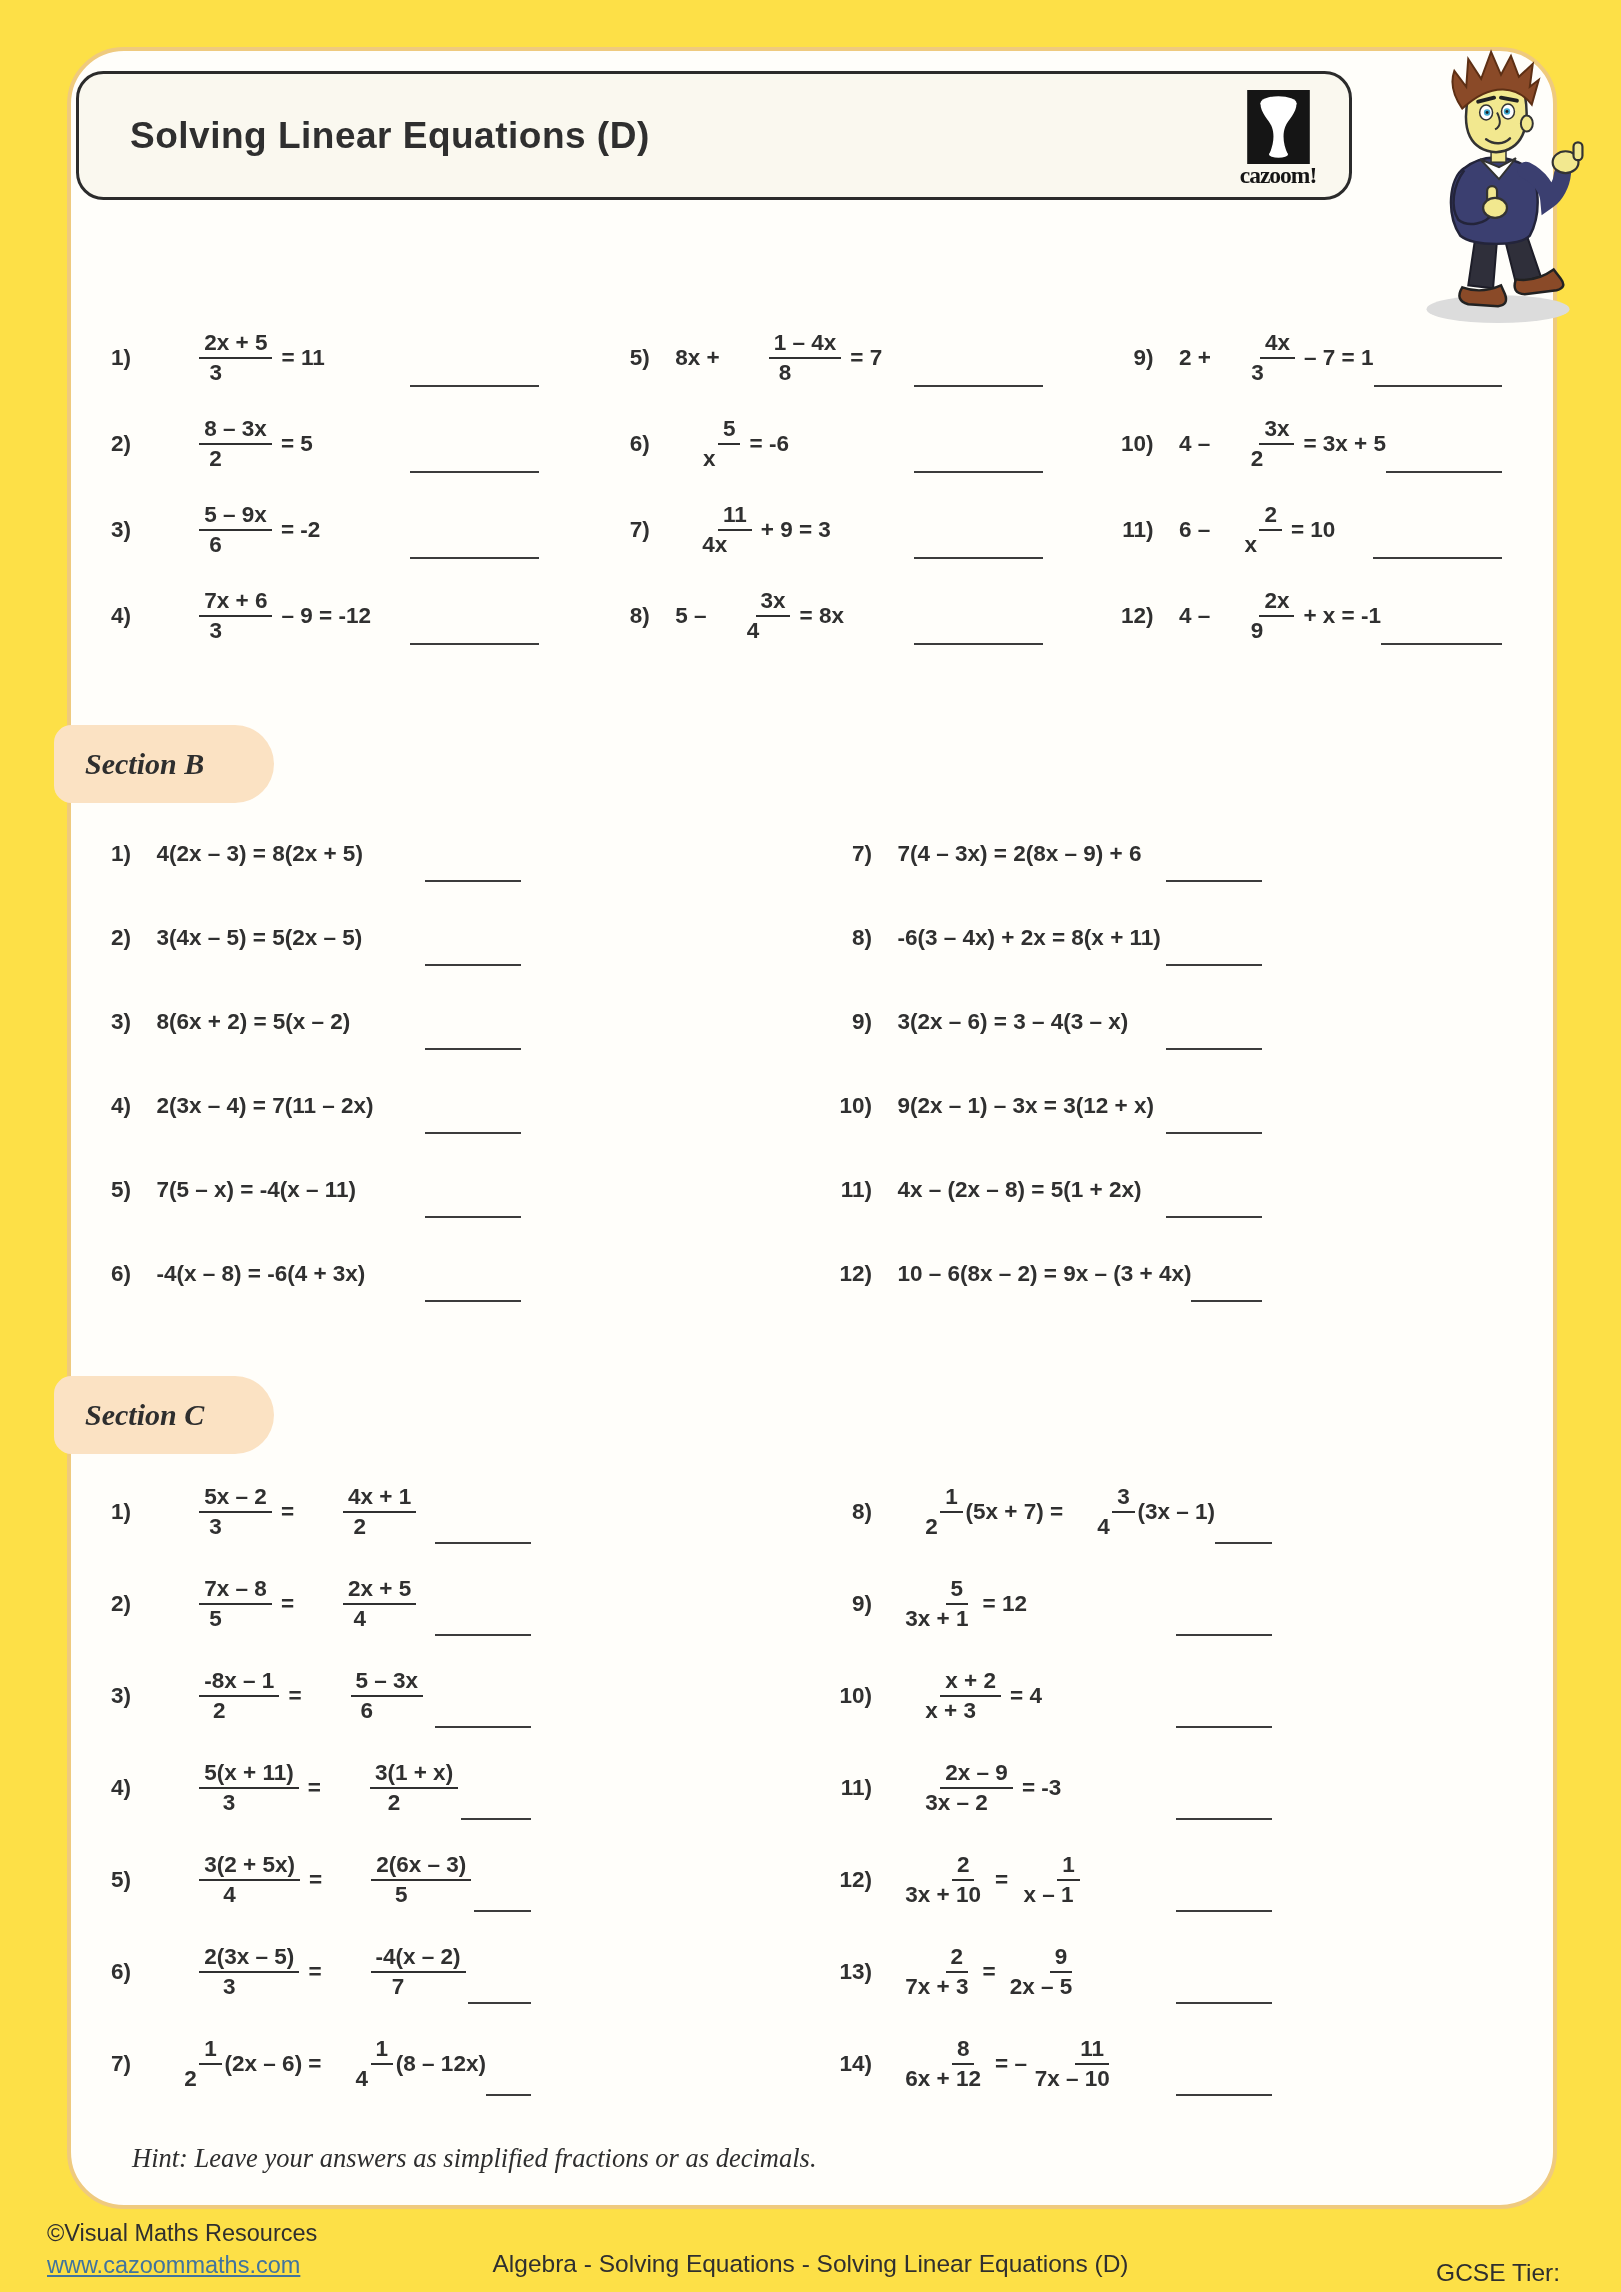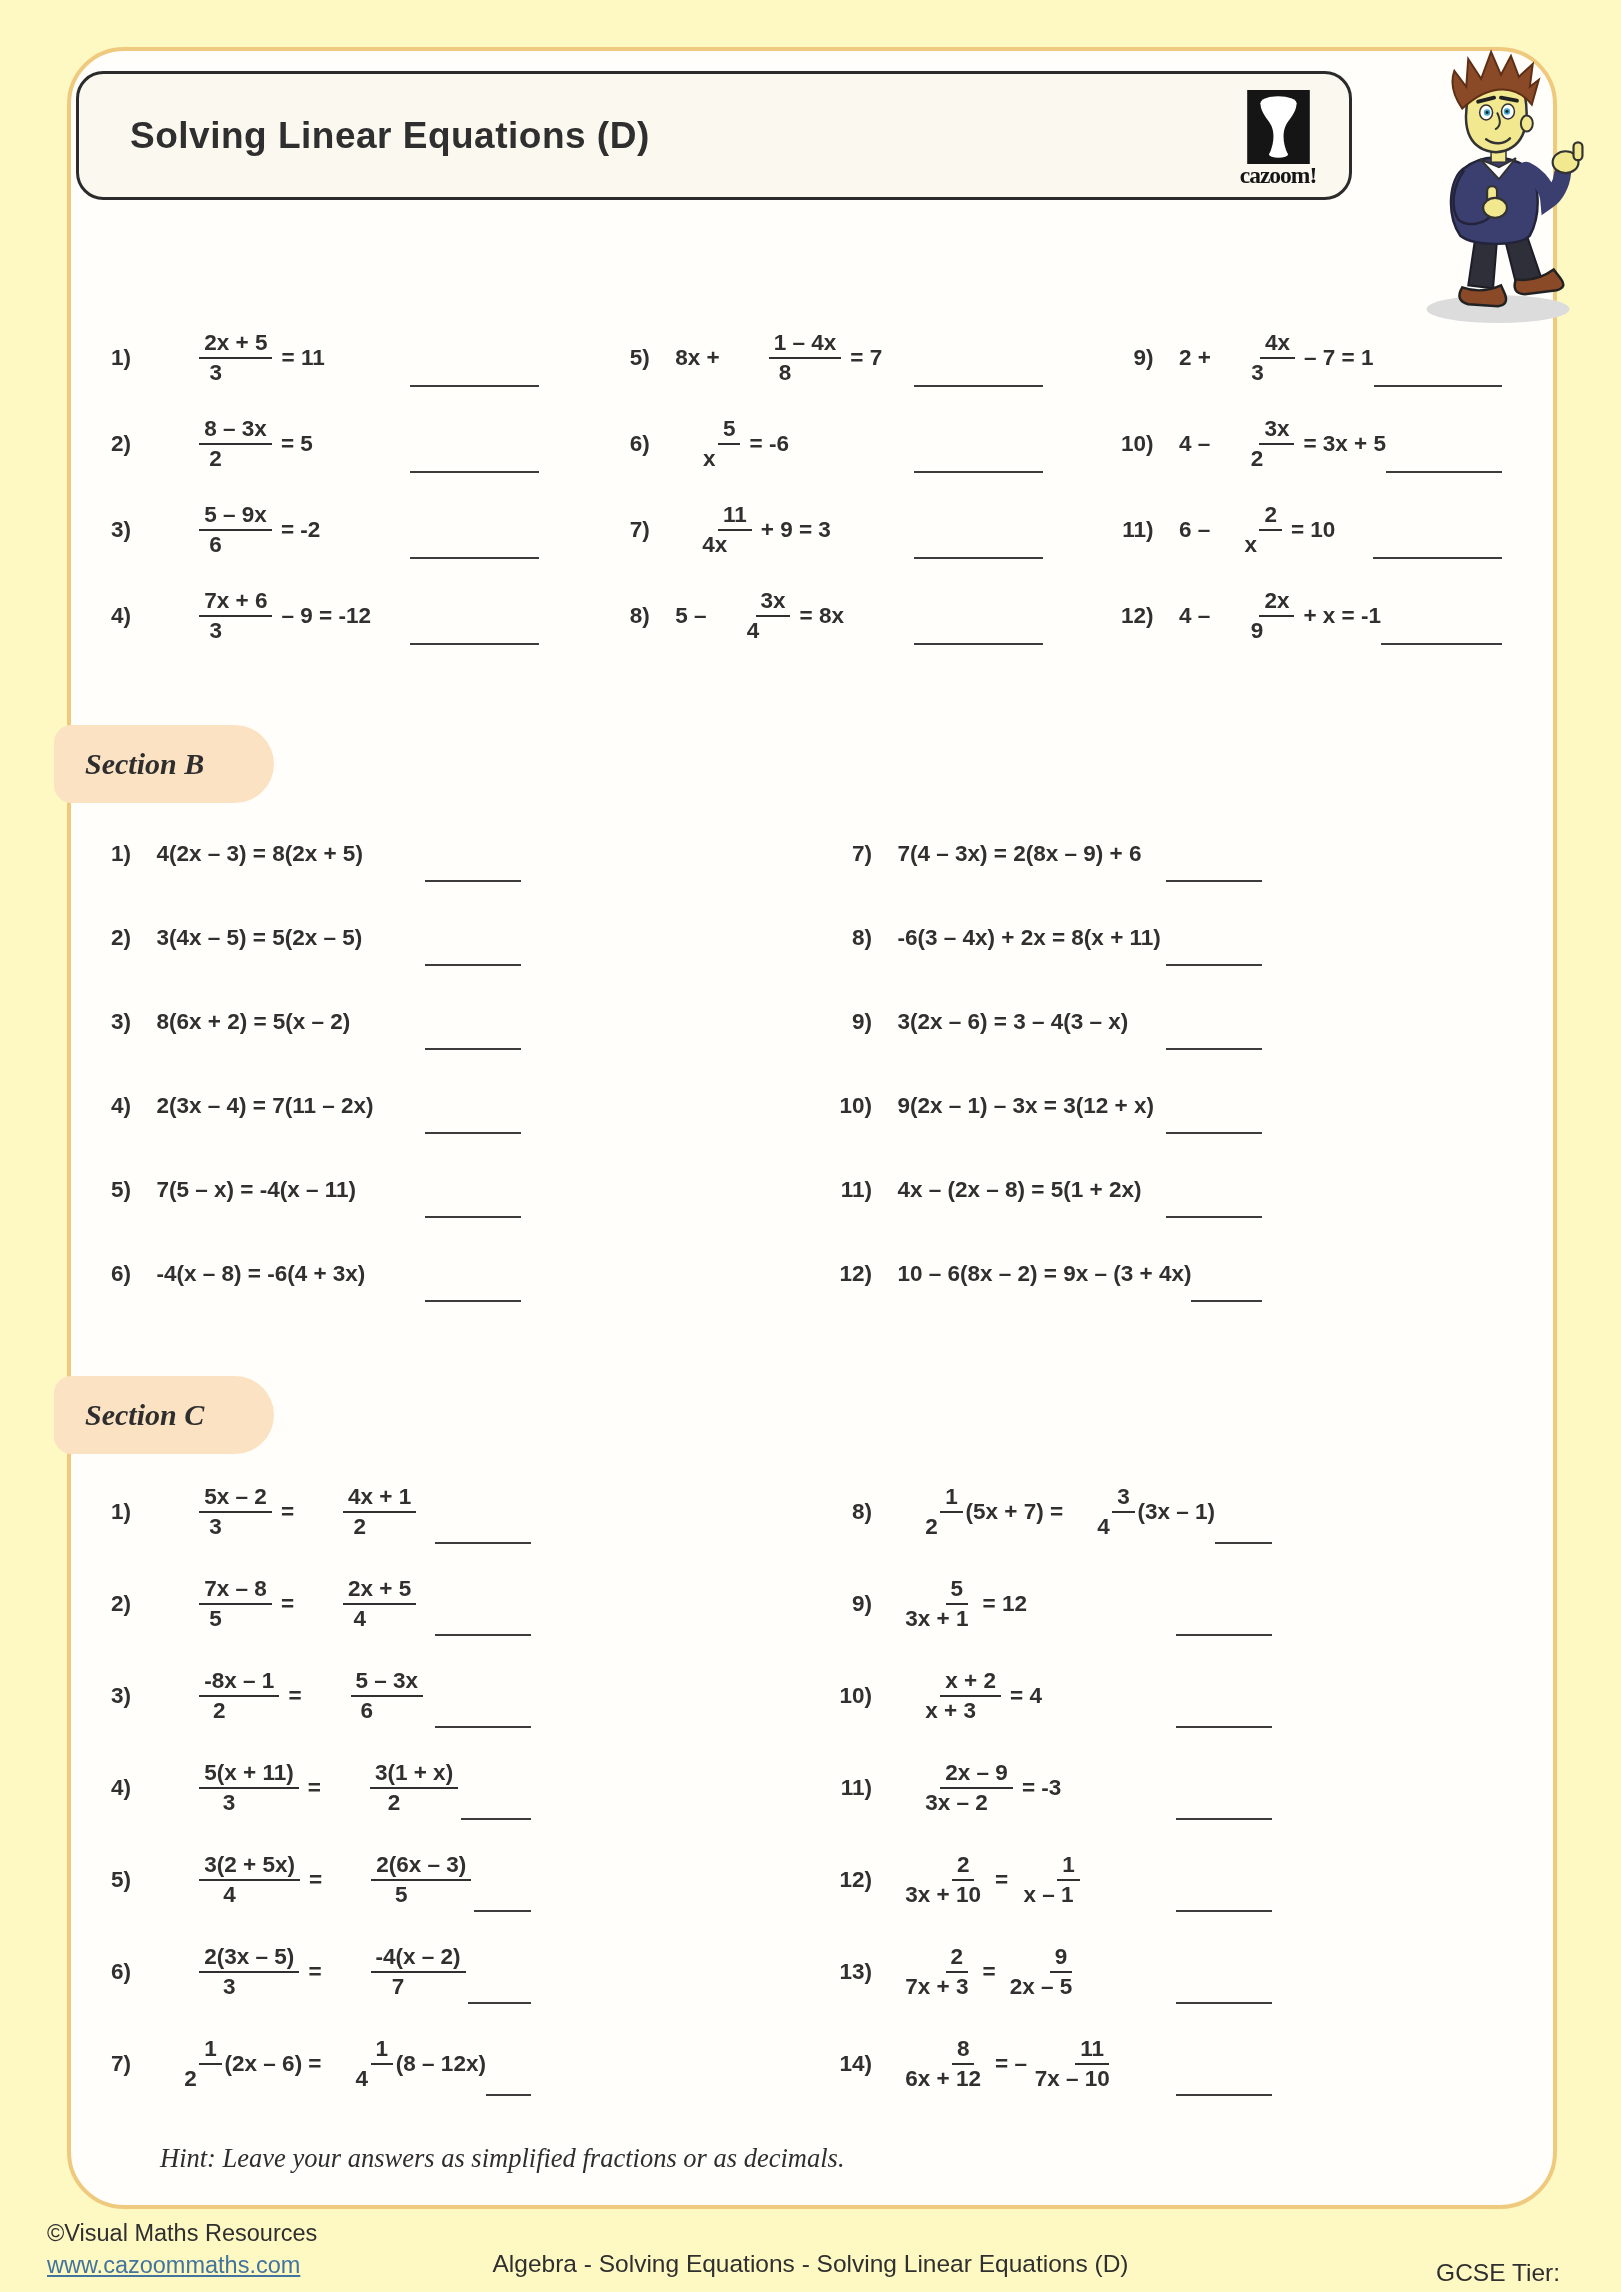--- a/index.html
+++ b/index.html
@@ -1,17 +1,17 @@
 <!DOCTYPE html>
 <html><head>
 <meta charset="utf-8">
 <style>
   html,body { margin:0; padding:0; background:#ffffff; }
   .page {
-    position:relative; width:1621px; height:2293px; background:#fef9c3;
+    position:relative; width:1621px; height:2293px; background:#fde047;
     font-family:"Liberation Sans", sans-serif; color:#303030; overflow:hidden;
   }
   .gold-border {
     position:absolute; left:67px; top:47px; width:1482px; height:2154px;
     border:4.9px solid #EFCA7E; border-radius:57px; background:#FFFEFA;
   }
   .title-box {
     position:absolute; left:76px; top:71px; width:1270px; height:123px;
     background:#FAF8EF; border:3.9px solid #2b2b2b; border-radius:27.4px;
   }
@@ -47,21 +47,21 @@
   .fn { padding:0 4.9px 2px; border-bottom:2.9px solid #303030;margin-left:40px; }
   .fd { padding:2px 4.9px 0; }
 
   .ans { border-bottom:2px solid #3c3c3c; align-self:flex-end; margin-left:auto; margin-bottom:13.7px; }
   #section-a .ans { width:129px; margin-right:54px; }
   #section-b .ans { width:96px; margin-right:294px; }
   #section-c .ans { width:96px; margin-right:284px; }
 
   .hint {
     position:absolute; left:132px; top:2143px; font-family:"Liberation Serif", serif;
-    font-style:italic; font-size:26.5px; color:#2e2e2e;margin-left:28px;
+    font-style:italic; font-size:26.5px; color:#2e2e2e;
   }
   .footer-left { position:absolute; left:47px; top:2217px; font-size:23.5px; line-height:32px; color:#2f2f2f; }
   .link { color:#41749E; text-decoration:underline; cursor:pointer; }
   .footer-center { position:absolute; left:0; top:2250px; width:1621px; text-align:center; font-size:24.5px; color:#2f2f2f; }
   .footer-right { position:absolute; right:61px; top:2217px; text-align:right; font-size:24.5px; line-height:32px; color:#2f2f2f;margin-top:40px; }
 </style>
 </head>
 <body>
 
 <div class="page">

